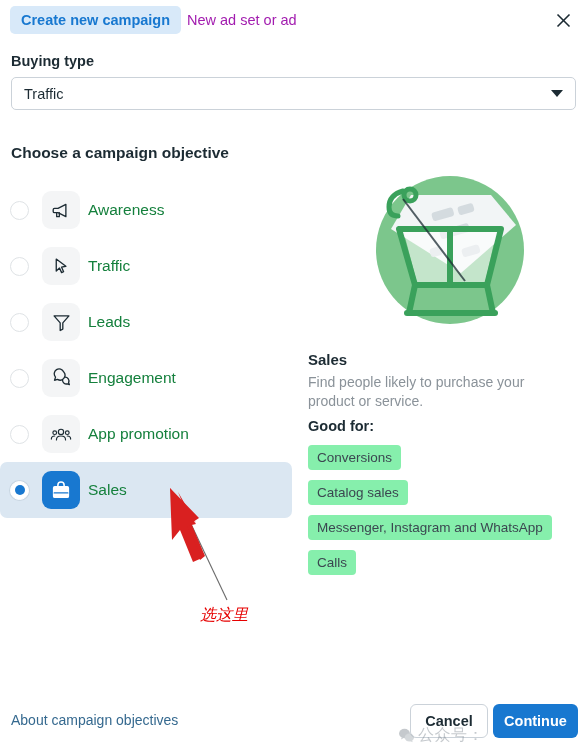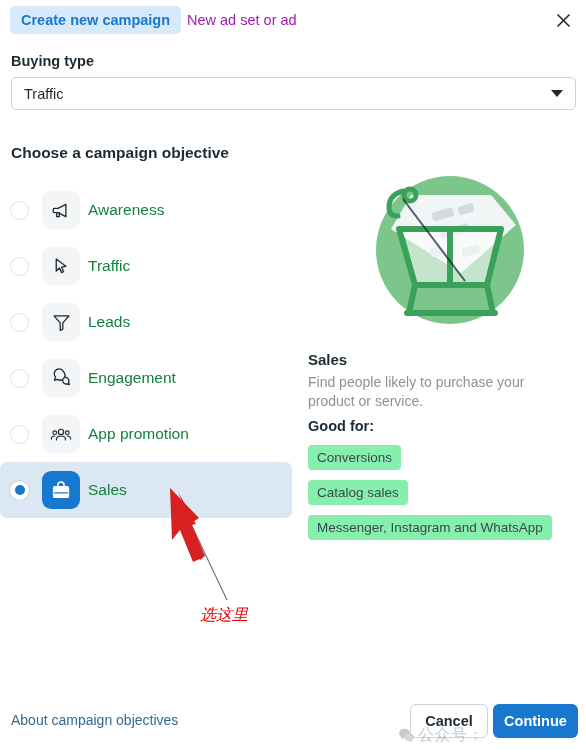--- a/index.html
+++ b/index.html
@@ -260,20 +260,21 @@
     </svg>
 
     <div class="detail-title">Sales</div>
     <div class="detail-desc">Find people likely to purchase your product or service.</div>
     <div class="good-for">Good for:</div>
 
     <div class="tags">
       <span class="tag-row"><span class="tag">Conversions</span></span>
       <span class="tag-row"><span class="tag">Catalog sales</span></span>
       <span class="tag-row"><span class="tag">Messenger, Instagram and WhatsApp</span></span>
+      <span class="tag-row"><span class="tag">Calls</span></span>
     </div>
   </div>
 
   <svg class="annot" viewBox="0 0 586 755">
     <g>
       <line x1="227" y1="600" x2="182" y2="505" stroke="#6b6b6b" stroke-width="1.1"></line>
       <path d="M205 556 L178 492 L196 523 L175 498 L200 560 Z" fill="#d92020"></path>
       <path d="M170 488 L196 524 L183 527 Z" fill="#d92020"></path>
       <path d="M197 558 L175 498 L190 527 Z" fill="#d92020"></path>
       <polygon points="170,488 199,518 187,526 202,558 193,562 180,530 172,540" fill="#d92020"></polygon>

